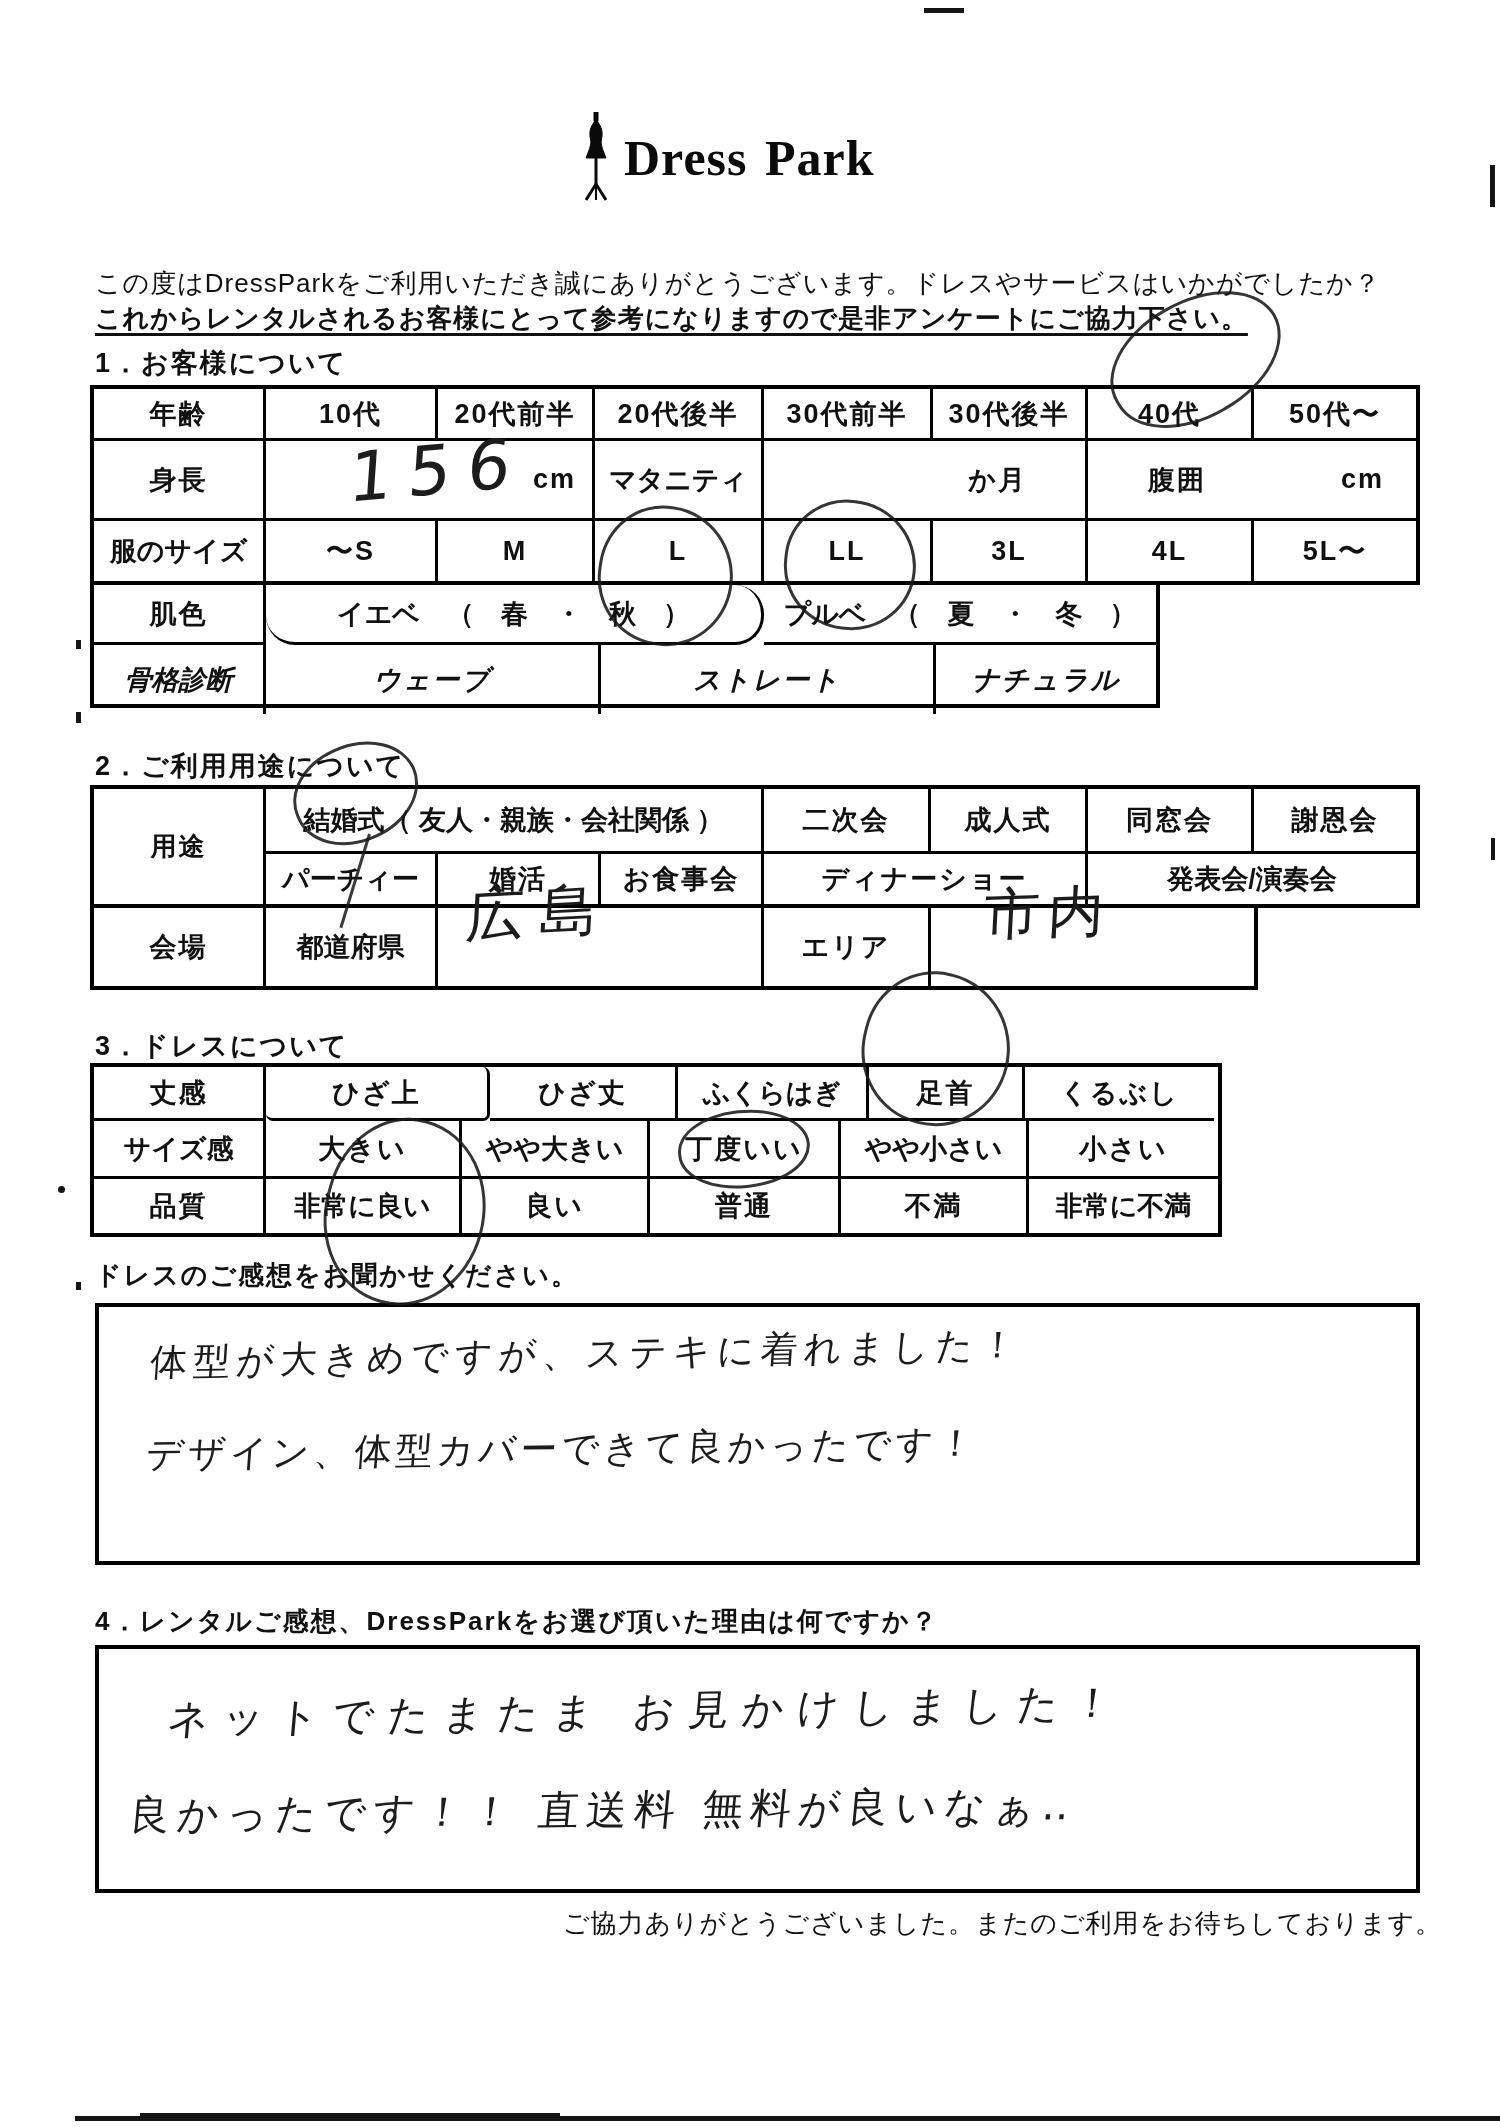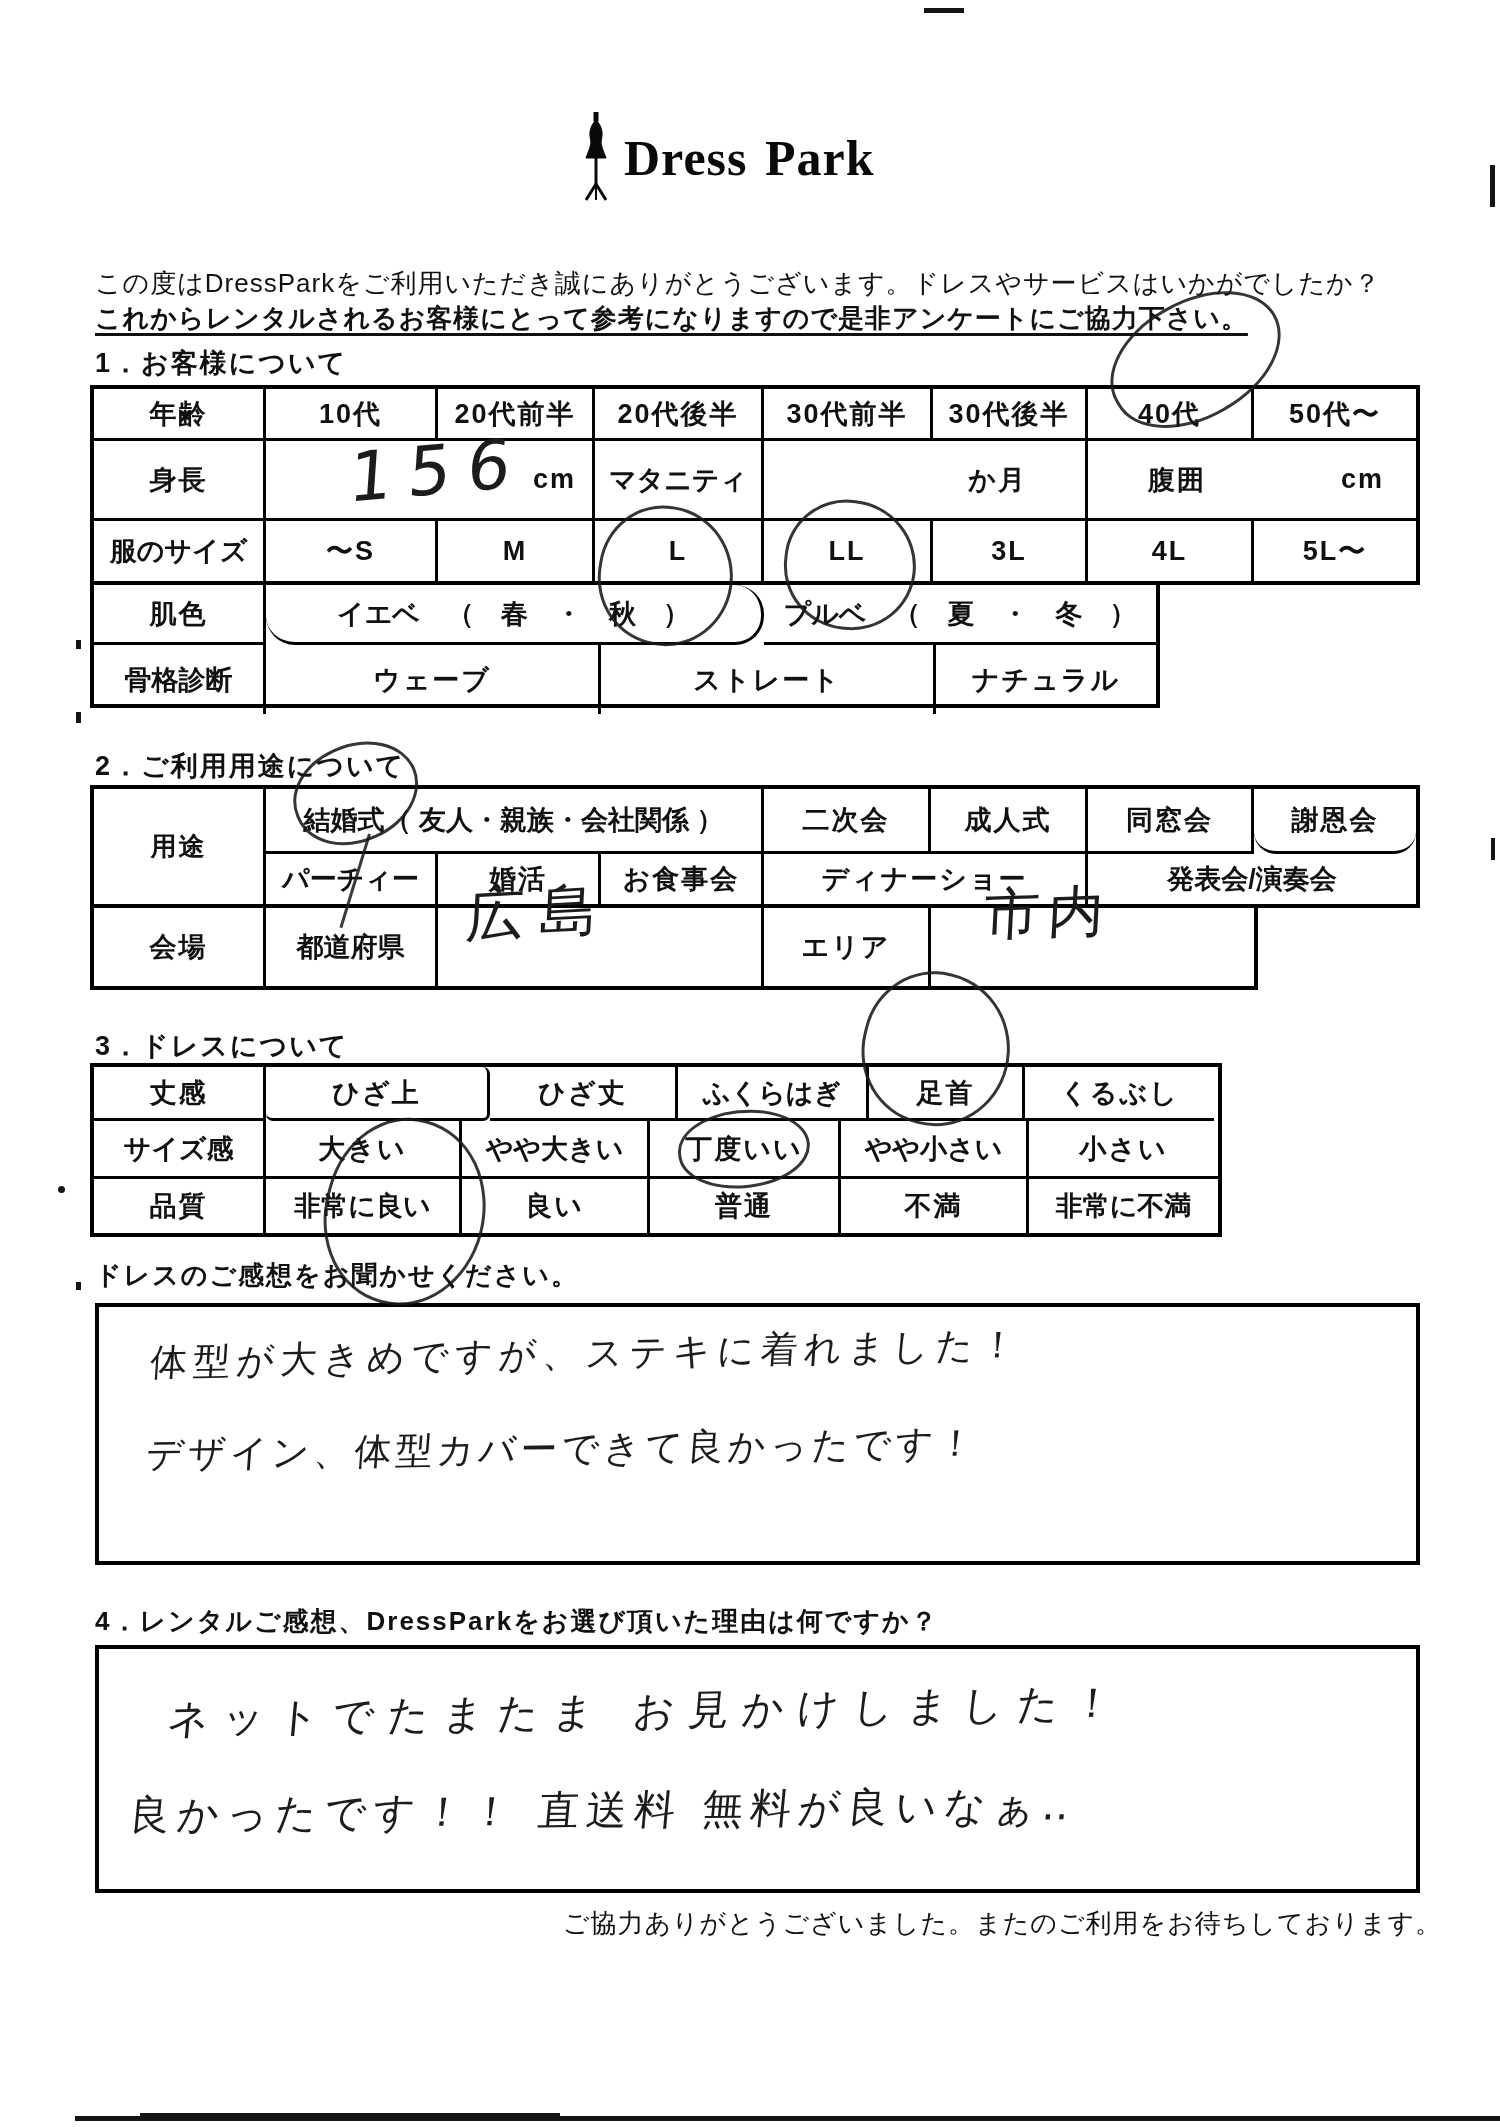--- a/index.html
+++ b/index.html
@@ -99,40 +99,40 @@
       <div class="cell" style="width:162px;">5L〜</div>
     </div>
   </div>
 
   <div class="tbl" style="left:90px;top:581px;width:1070px;height:127px;">
     <div class="trow" style="height:60px;">
       <div class="cell" style="width:172px;">肌色</div>
       <div class="cell" style="width:498px;letter-spacing:0;border-radius:29px;">イエベ　（　春　・　秋　）</div>
       <div class="cell" style="width:392px;letter-spacing:0;">プルベ　（　夏　・　冬　）</div>
     </div>
-    <div class="trow" style="height:69px;">
+    <div class="trow" style="height:69px;font-style:italic;">
       <div class="cell" style="width:172px;letter-spacing:0;">骨格診断</div>
       <div class="cell" style="width:335px;">ウェーブ</div>
       <div class="cell" style="width:335px;">ストレート</div>
       <div class="cell" style="width:220px;">ナチュラル</div>
     </div>
   </div>
 
   <div class="sec-title" style="left:95px;top:748px;">2．ご利用用途について</div>
 
   <div class="tbl" style="left:90px;top:785px;width:1330px;height:123px;">
     <div class="t2wrap">
       <div class="pcell" style="width:172px;">用途</div>
       <div class="t2right" style="width:1150px;">
         <div class="trow" style="height:75px;">
           <div class="cell" style="width:498px;letter-spacing:0;">結婚式（ 友人・親族・会社関係 ）</div>
           <div class="cell" style="width:167px;">二次会</div>
           <div class="cell" style="width:157px;">成人式</div>
           <div class="cell" style="width:166px;">同窓会</div>
-          <div class="cell" style="width:162px;border-radius:22px;">謝恩会</div>
+          <div class="cell" style="width:162px;">謝恩会</div>
         </div>
         <div class="trow" style="height:58px;">
           <div class="cell" style="width:172px;letter-spacing:0;">パーチィー</div>
           <div class="cell" style="width:163px;">婚活</div>
           <div class="cell" style="width:163px;">お食事会</div>
           <div class="cell" style="width:324px;">ディナーショー</div>
           <div class="cell" style="width:328px;letter-spacing:0;">発表会/演奏会</div>
         </div>
       </div>
     </div>

